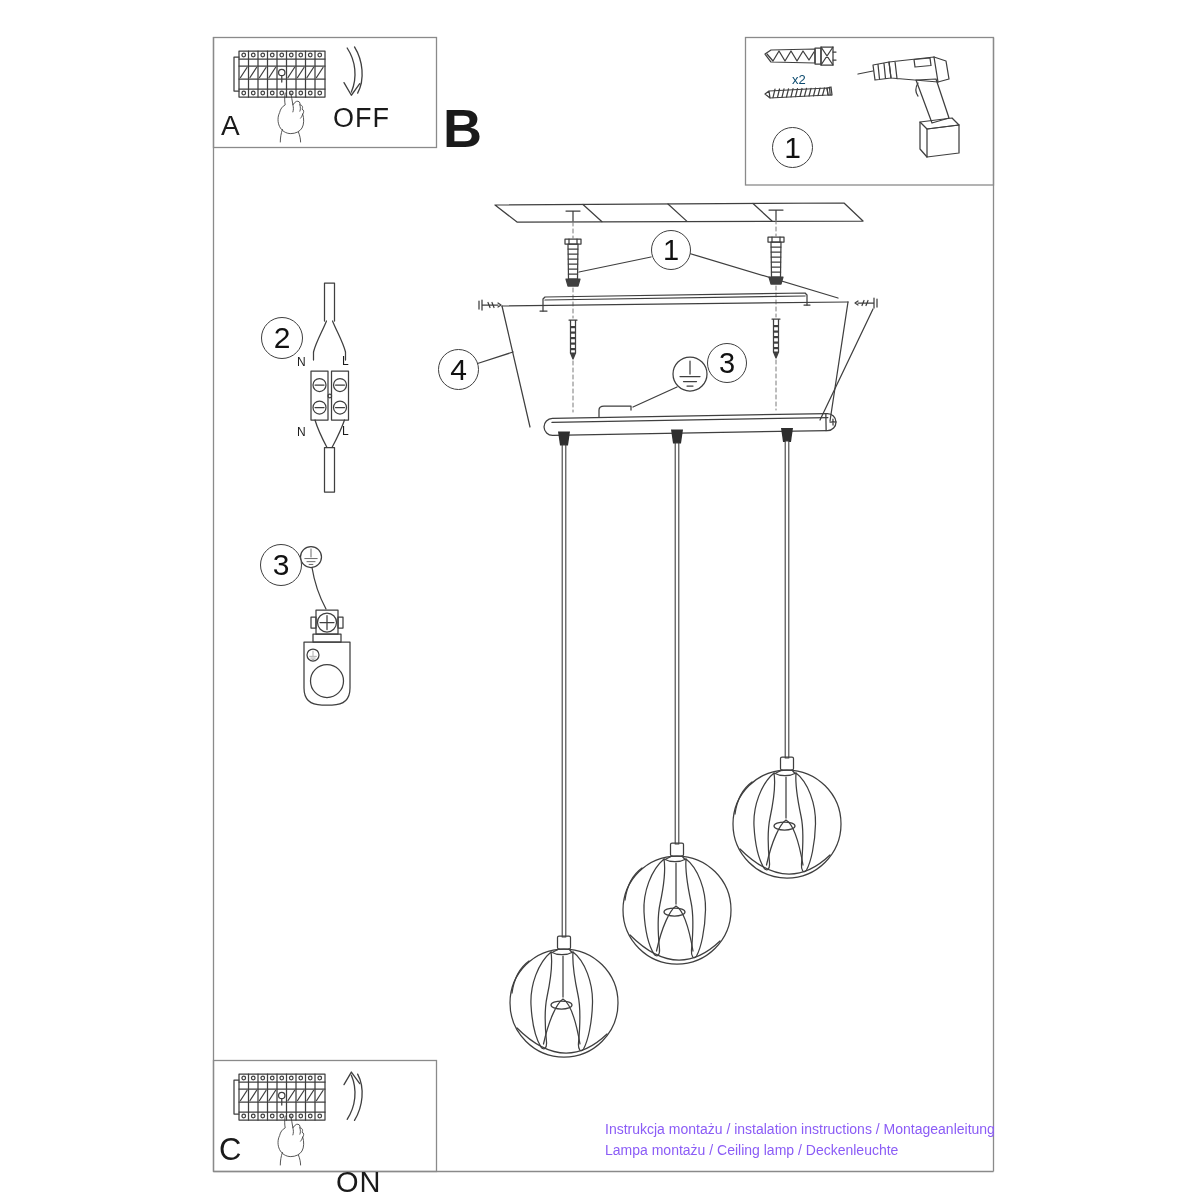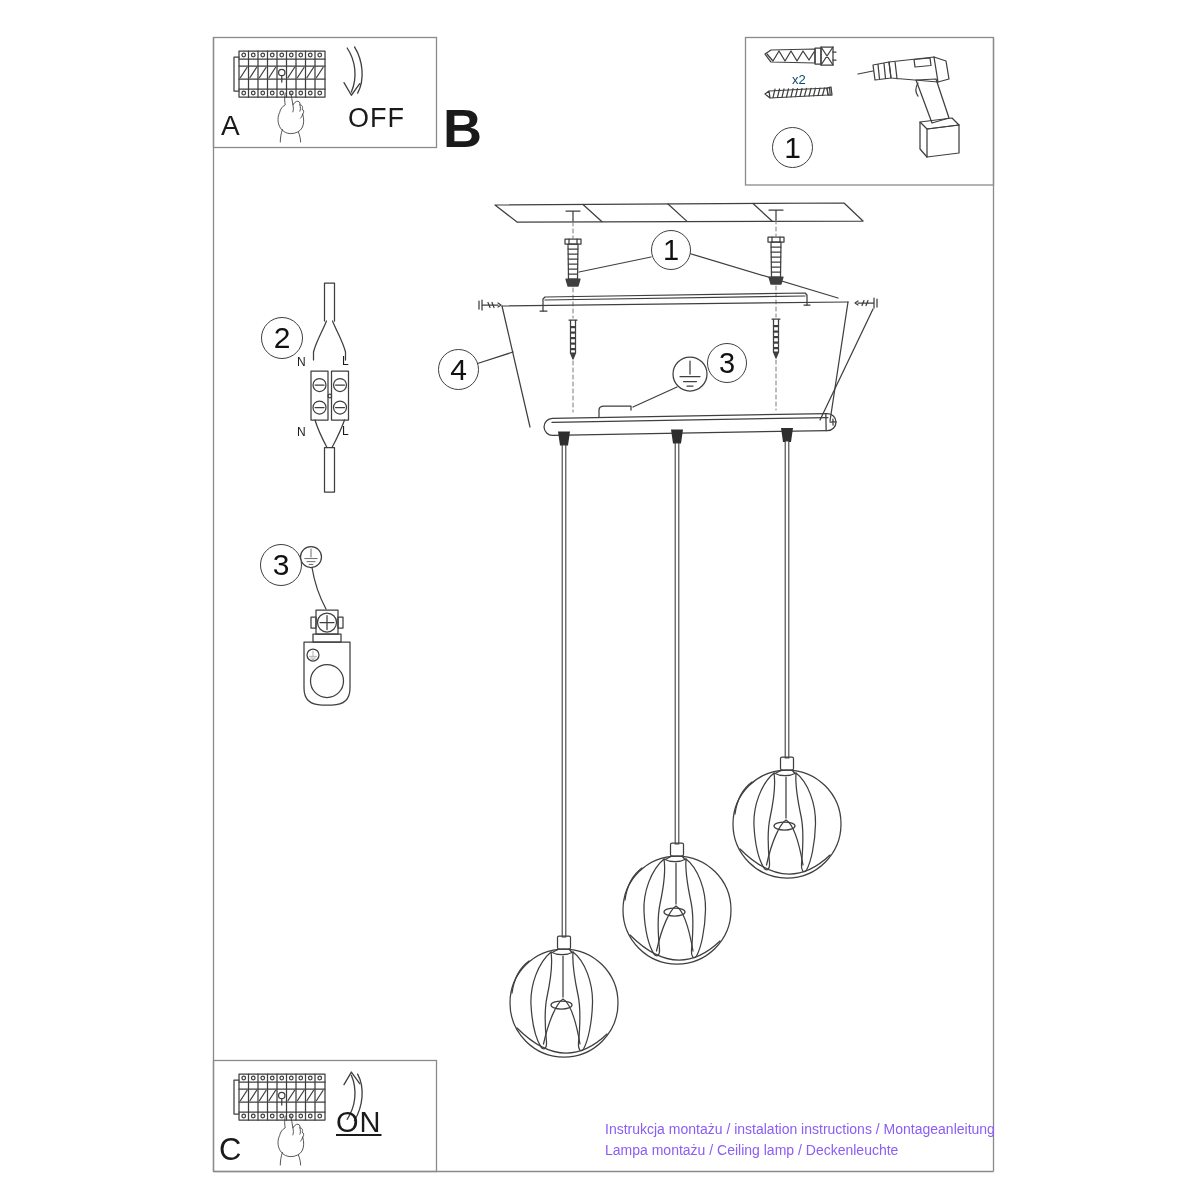--- a/index.html
+++ b/index.html
@@ -262,24 +262,24 @@
       <rect x="785.2" y="441" width="3.6" height="317"></rect>
     </g>
 
     <use href="#lamp" transform="translate(564,1003)"></use>
     <use href="#lamp" transform="translate(677,910)"></use>
     <use href="#lamp" transform="translate(787,824)"></use>
   </g>
 </svg>
 
 <div class="lbl" style="left:221px;top:112px;font-size:28px;">A</div>
-<div class="lbl" style="left:333px;top:105px;font-size:27px;letter-spacing:1px;margin-left:15px;">OFF</div>
+<div class="lbl" style="left:333px;top:105px;font-size:27px;letter-spacing:1px;">OFF</div>
 <div class="lbl" style="left:443px;top:101px;font-size:54px;font-weight:bold;">B</div>
 <div class="lbl" style="left:219px;top:1134px;font-size:31px;">C</div>
-<div class="lbl" style="left:336px;top:1108px;font-size:29px;letter-spacing:1px;text-decoration:underline;">ON</div>
+<div class="lbl" style="left:336px;top:1168px;font-size:29px;letter-spacing:1px;">ON</div>
 <div class="lbl" style="left:792px;top:73px;font-size:13px;color:#0c4a6e;">x2</div>
 
 <div class="callout" style="left:772px;top:127px;width:39px;height:39px;font-size:30px;">1</div>
 <div class="callout" style="left:651px;top:230px;width:38px;height:38px;font-size:29px;">1</div>
 <div class="callout" style="left:261px;top:317px;width:40px;height:40px;font-size:30px;">2</div>
 <div class="callout" style="left:260px;top:544px;width:40px;height:40px;font-size:30px;">3</div>
 <div class="callout" style="left:707px;top:343px;width:38px;height:38px;font-size:29px;">3</div>
 <div class="callout" style="left:438px;top:349px;width:39px;height:39px;font-size:30px;">4</div>
 
 <div class="lbl" style="left:297px;top:356px;font-size:12px;">N</div>

